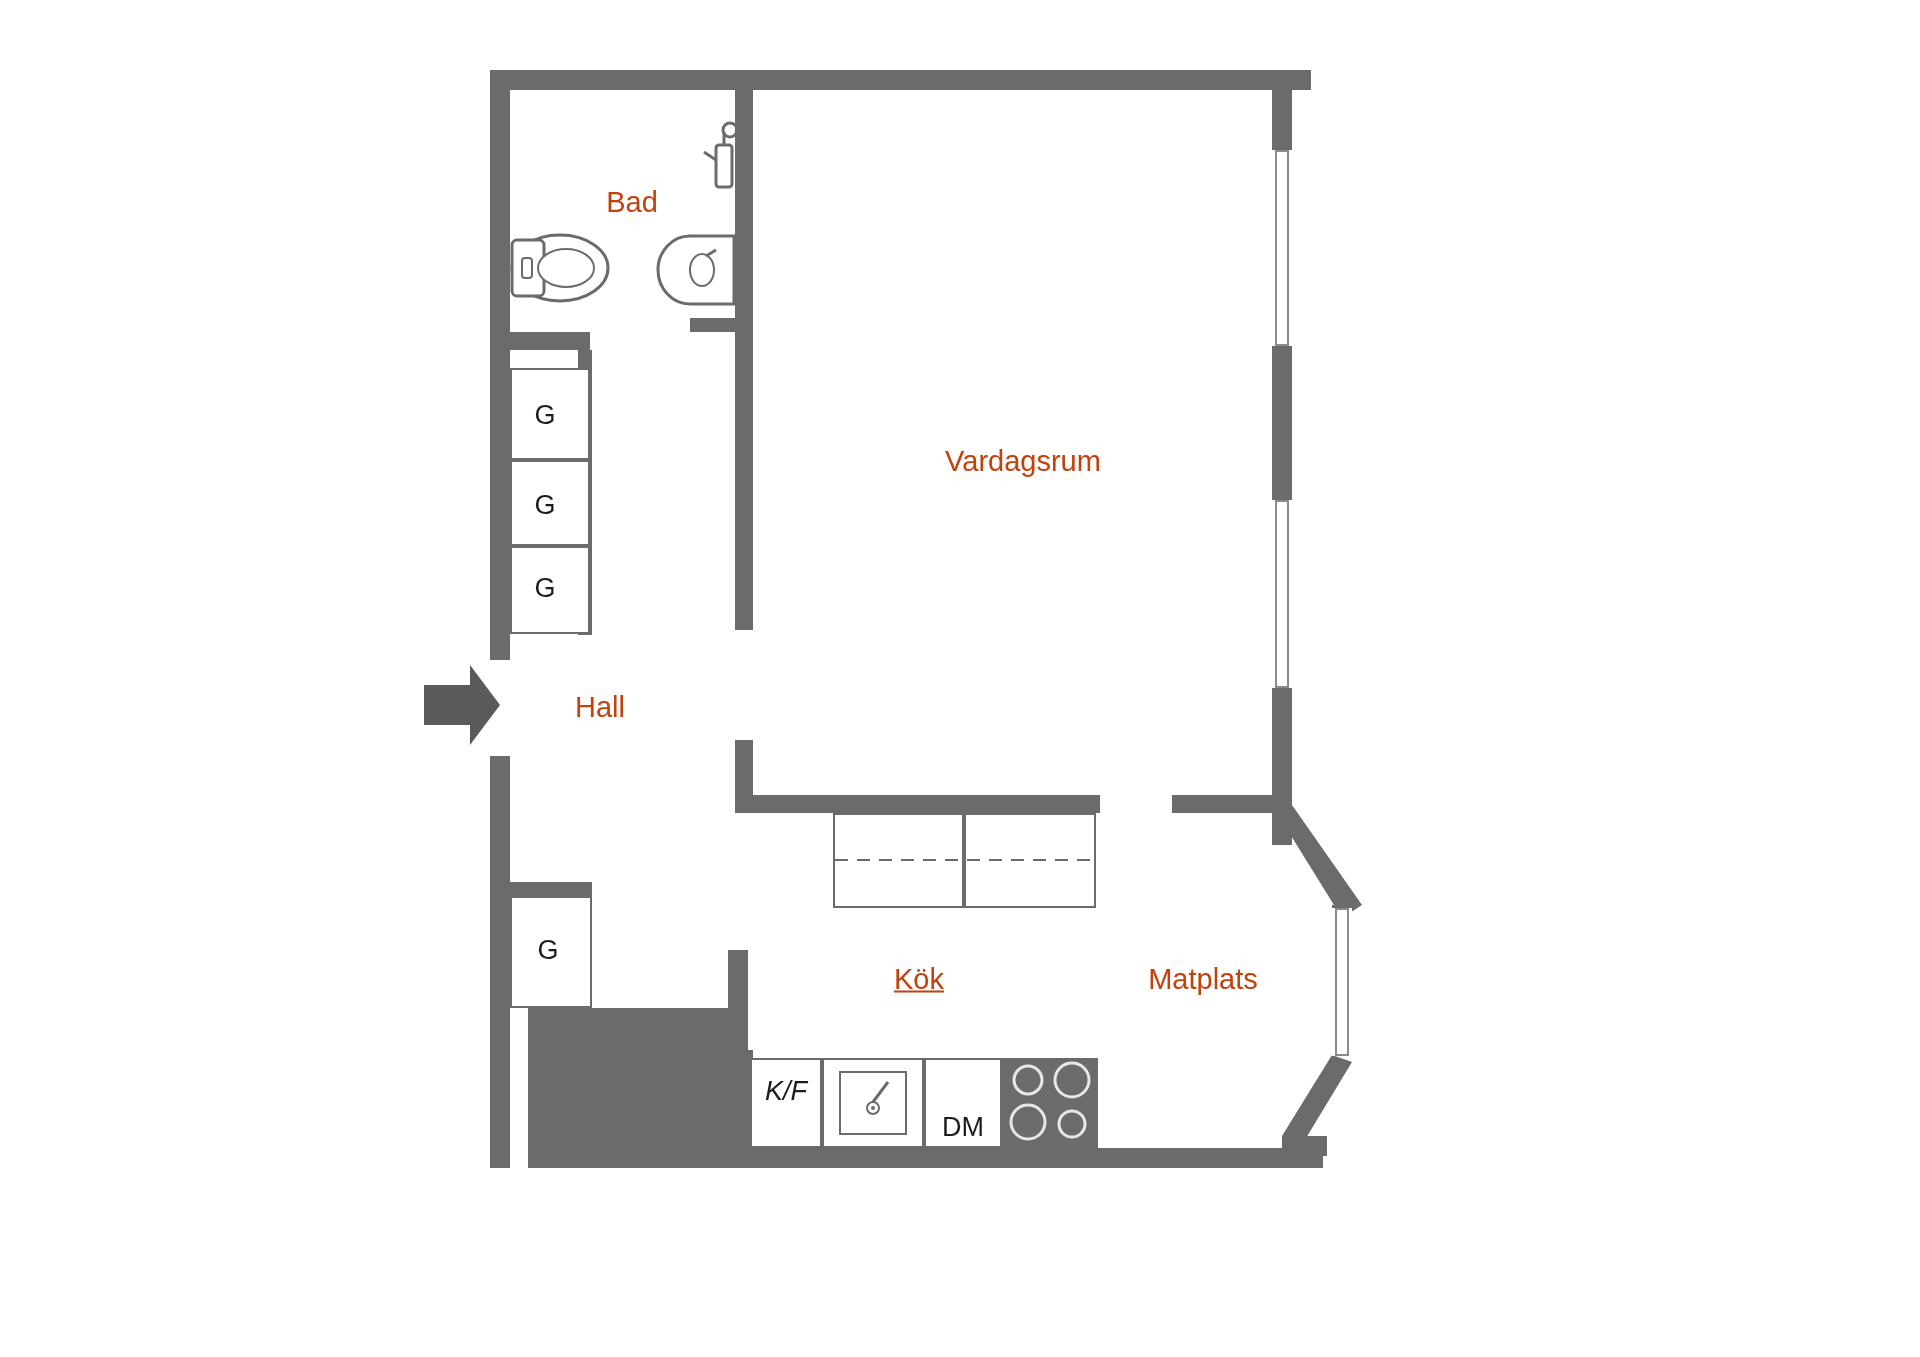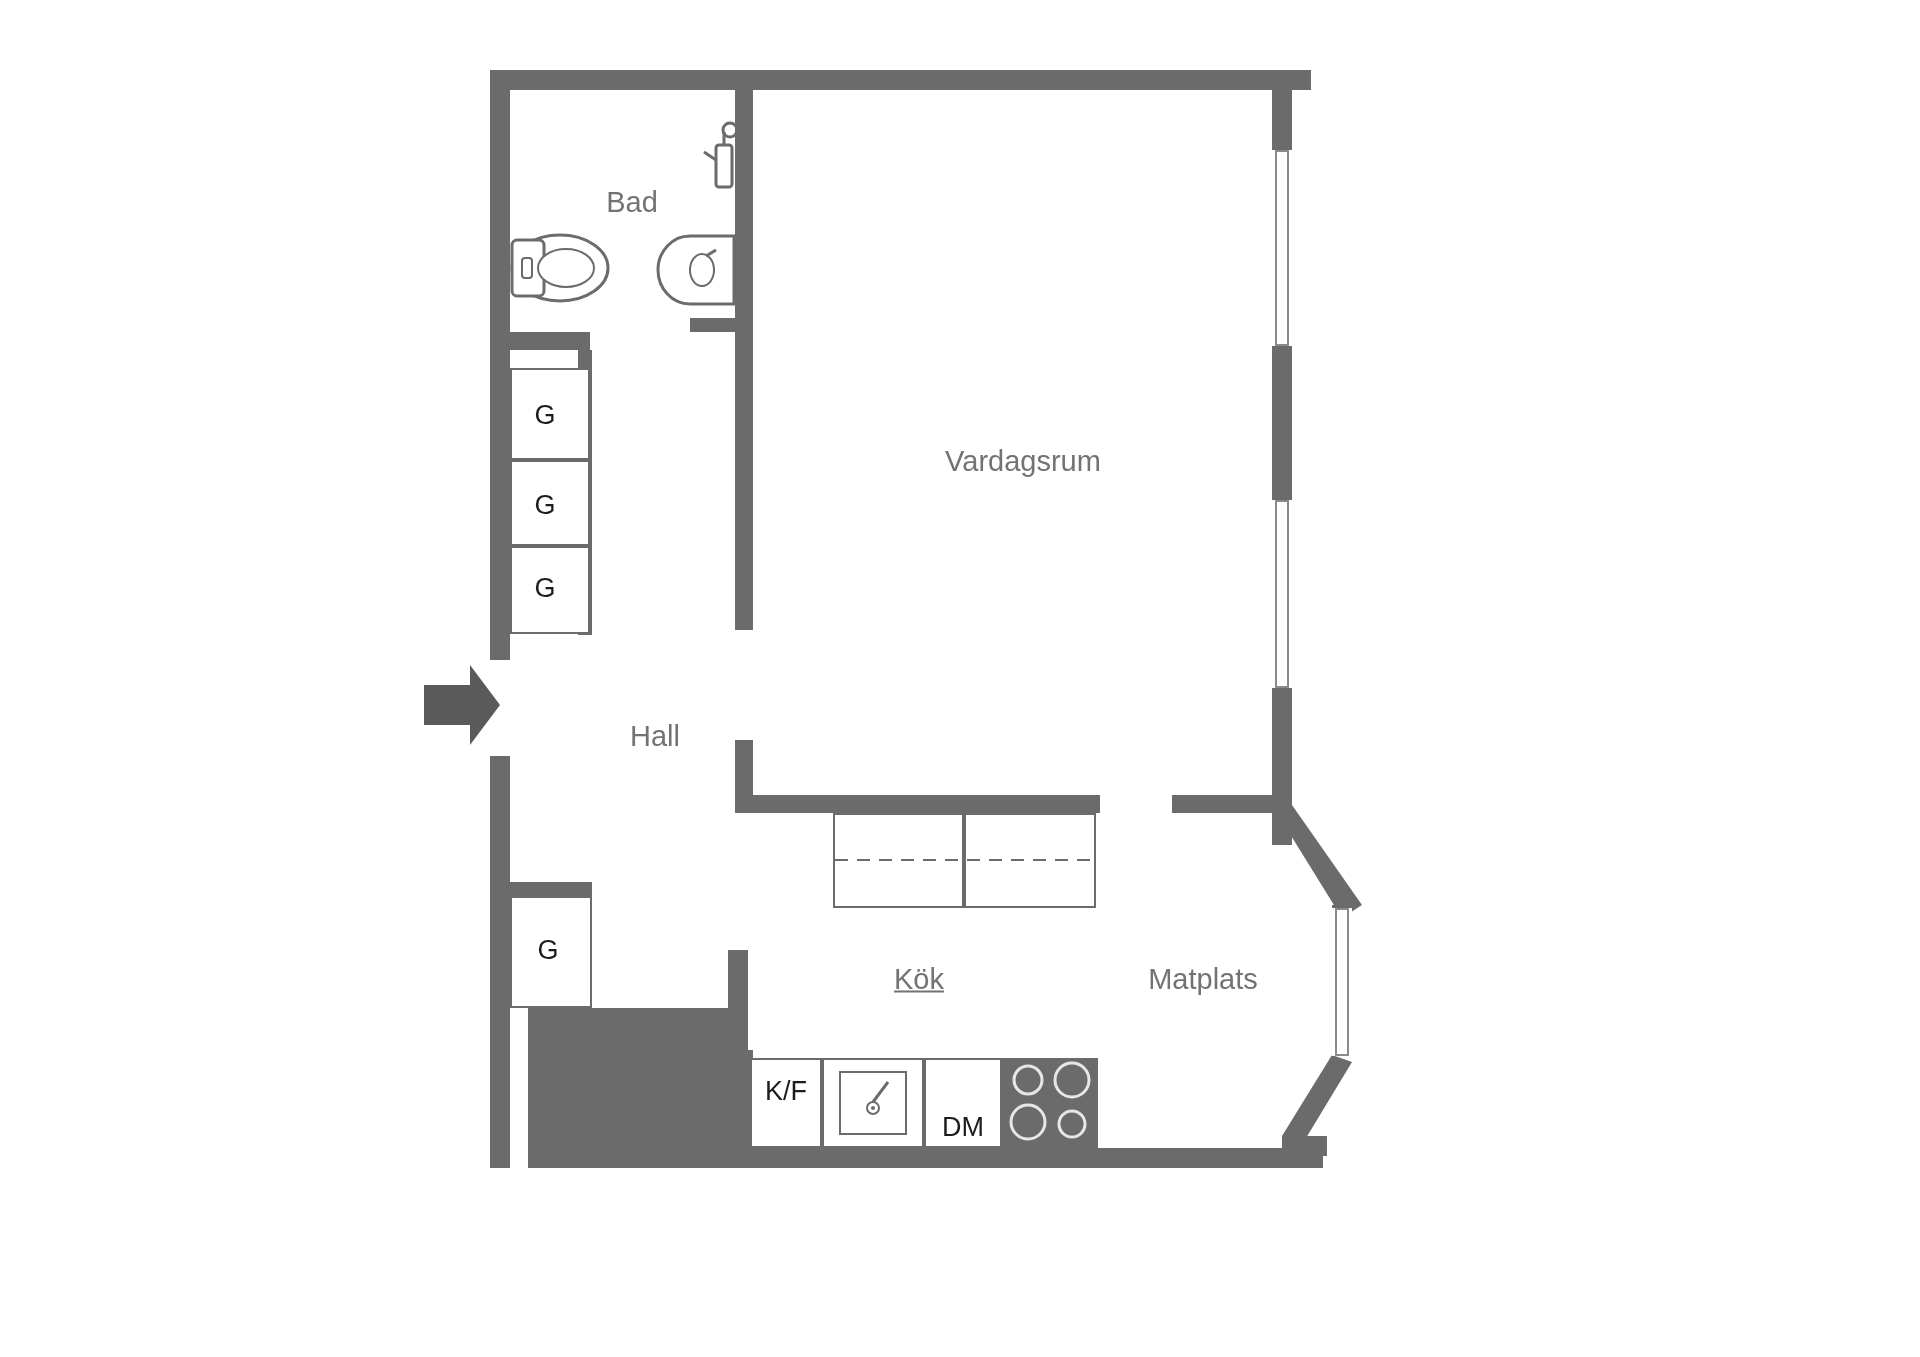--- a/index.html
+++ b/index.html
@@ -16,21 +16,21 @@
   }
   #plan {
     position: absolute;
     left: 0; top: 0;
     width: 1920px;
     height: 1357px;
   }
   .room-label {
     position: absolute;
     font-family: "Liberation Sans", sans-serif;
-    color: #737373;
+    color: #c2410c;
     white-space: nowrap;
     transform: translate(-50%, -50%);
   }
   .room-label.big { font-size: 29px; }
   .box-label {
     position: absolute;
     font-family: "Liberation Sans", sans-serif;
     color: #1c1c1c;
     white-space: nowrap;
     transform: translate(-50%, -50%);
@@ -191,26 +191,26 @@
     <rect x="716" y="145" width="16" height="42" rx="3" fill="#ffffff" stroke="#6b6b6b" stroke-width="3"></rect>
     <line x1="724" y1="145" x2="724" y2="132" stroke="#6b6b6b" stroke-width="3"></line>
     <circle cx="730" cy="130" r="7" fill="none" stroke="#6b6b6b" stroke-width="3"></circle>
     <line x1="716" y1="160" x2="704" y2="152" stroke="#6b6b6b" stroke-width="3"></line>
 
     <polygon points="424,685 470,685 470,665 500,705 470,745 470,725 424,725" fill="#5a5a5a"></polygon>
   </svg>
 
   <div class="room-label big" style="left:632px; top:202px;">Bad</div>
   <div class="room-label big" style="left:1023px; top:461px;">Vardagsrum</div>
-  <div class="room-label big" style="left:655px; top:707px;margin-top:29px;">Hall</div>
+  <div class="room-label big" style="left:600px; top:707px;">Hall</div>
   <div class="room-label big" style="left:919px; top:979px;text-decoration:underline;">Kök</div>
   <div class="room-label big" style="left:1203px; top:979px;">Matplats</div>
 
   <div class="box-label" style="left:545px; top:415px;">G</div>
   <div class="box-label" style="left:545px; top:505px;">G</div>
   <div class="box-label" style="left:545px; top:588px;">G</div>
   <div class="box-label" style="left:548px; top:950px;">G</div>
 
-  <div class="box-label" style="left:786px; top:1091px;">K/F</div>
+  <div class="box-label" style="left:786px; top:1091px;font-style:italic;">K/F</div>
   <div class="box-label" style="left:963px; top:1127px;">DM</div>
 
 
 </div>
 
 </body></html>

